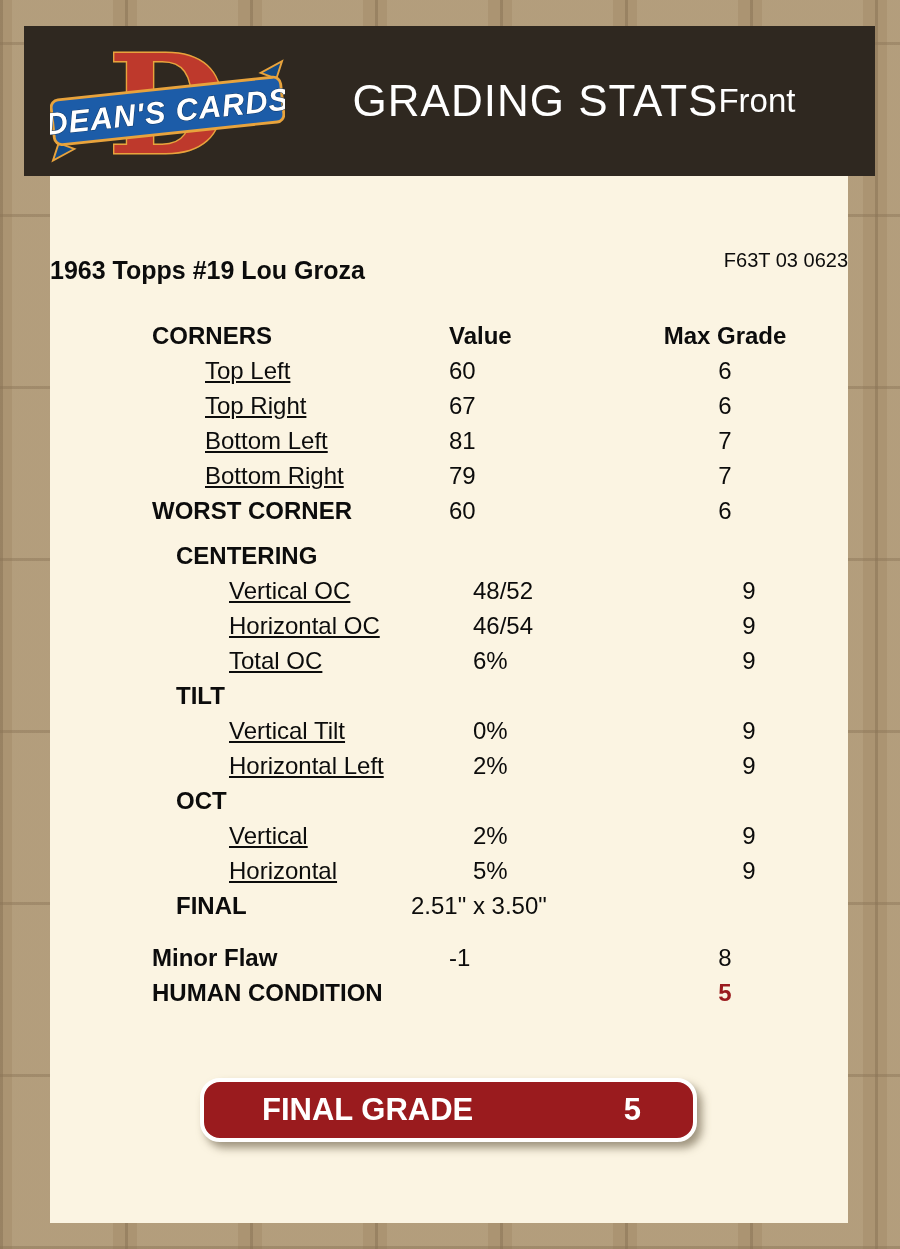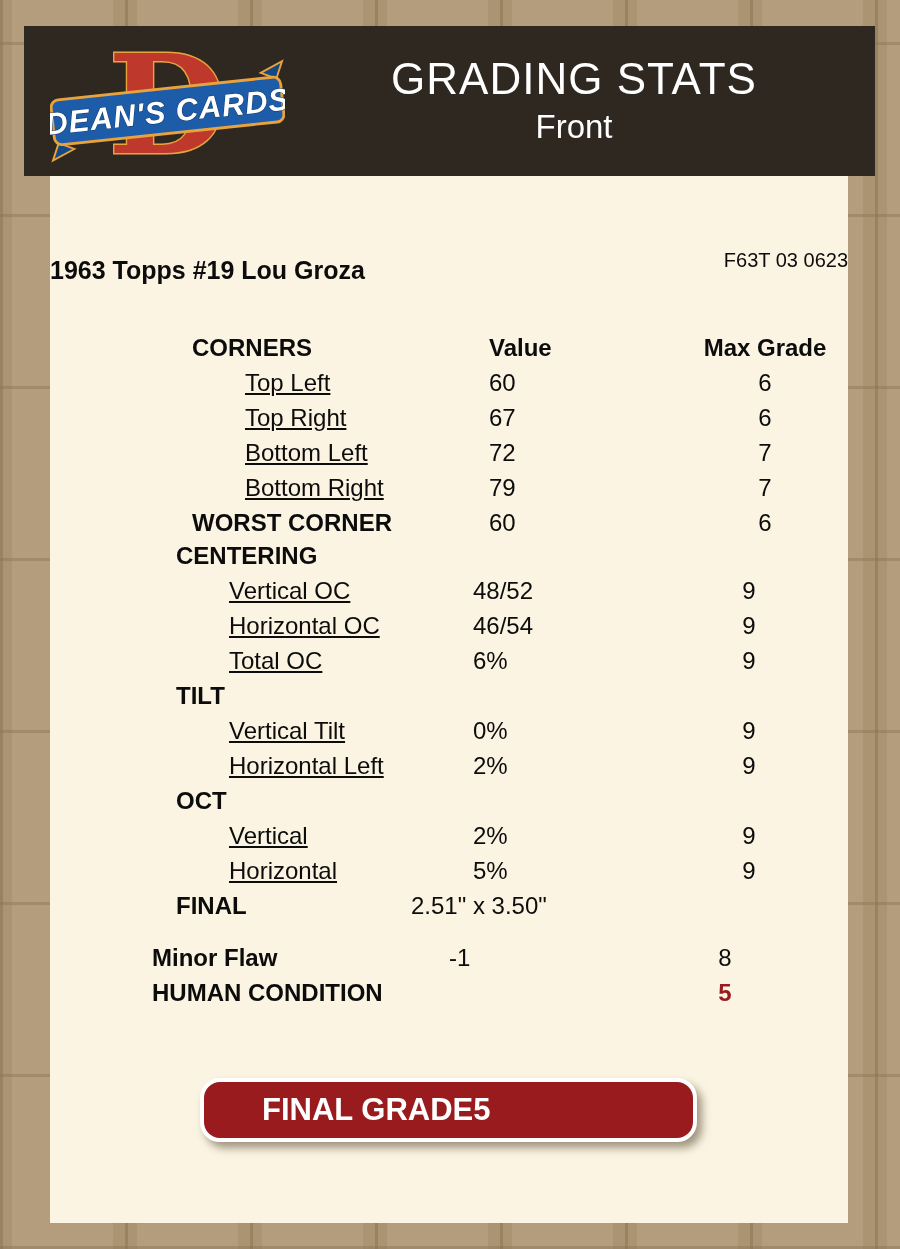--- a/index.html
+++ b/index.html
@@ -22,21 +22,21 @@
 
   
   .header {
     position:absolute; left:24px; top:26px;
     width:851px; height:150px;
     background:#2F2820;
   }
   .logo { position:absolute; left:26px; top:8px; width:235px; height:136px; }
   .header-text {
     position:absolute; left:255px; top:0; width:590px; height:150px;
-    display:flex; flex-direction:column; justify-content:center; align-items:center;
+    display:flex; flex-direction:row; justify-content:center; align-items:center;
     color:#ffffff; text-align:center;
   }
   .header-title { font-size:44px; font-weight:400; letter-spacing:1px; line-height:52px; }
   .header-subtitle { font-size:33px; font-weight:400; line-height:44px; }
 
   
   .panel {
     position:absolute; left:50px; top:176px;
     width:798px; height:1047px;
     background:#FBF4E2;
@@ -45,41 +45,41 @@
     position:absolute; top:36px; left:0; width:100%;
     text-align:left; font-size:25px; font-weight:bold;margin-top:44px;
   }
   .card-code {
     position:absolute; top:73px; left:0; width:100%;
     text-align:right; font-size:20px;
   }
 
   
   .block { position:absolute; left:0; width:100%; }
-  .block-1 { top:154px;padding-left:40px; }
+  .block-1 { top:142px; }
   .block-2 { top:362px;padding-left:24px; }
   .block-3 { top:764px; }
   .row { display:flex; height:35px; line-height:35px; font-size:24px; }
   .c-label { width:399px; padding-left:102px; white-space:nowrap; }
   .row.indent .c-label { padding-left:155px;text-decoration:underline; }
   .c-value { width:210px; text-align:left; white-space:nowrap; }
   .c-max   { width:132px; text-align:center; }
   .bold { font-weight:bold; }
   .red-text { color:#9A1B1E; font-weight:bold; }
   .size-value { transform:translateX(-62px); }
 
   
   .final-grade {
     position:absolute; left:150px; top:902px;
     width:497px; height:64px;
     background:#9A1B1E;
     border:4px solid #ffffff;
     border-radius:20px;
     box-shadow:5px 6px 9px rgba(110,98,76,0.65);
-    display:flex; align-items:center; 
+    display:flex; align-items:center; justify-content:space-between;
     padding:0 52px 0 58px;
     color:#ffffff; font-weight:bold; font-size:31px;
     cursor:default;
   }
 </style>
 </head>
 <body>
 
 <div class="page">
 
@@ -117,21 +117,21 @@
         <div class="c-value">60</div>
         <div class="c-max">6</div>
       </div>
       <div class="row indent">
         <div class="c-label">Top Right</div>
         <div class="c-value">67</div>
         <div class="c-max">6</div>
       </div>
       <div class="row indent">
         <div class="c-label">Bottom Left</div>
-        <div class="c-value">72</div>
+        <div class="c-value">81</div>
         <div class="c-max">7</div>
       </div>
       <div class="row indent">
         <div class="c-label">Bottom Right</div>
         <div class="c-value">79</div>
         <div class="c-max">7</div>
       </div>
       <div class="row">
         <div class="c-label bold">WORST CORNER</div>
         <div class="c-value">60</div>

